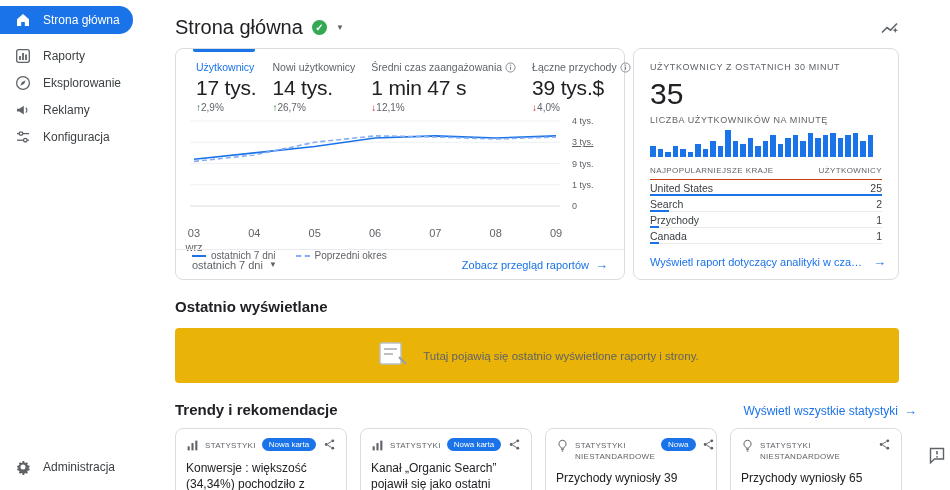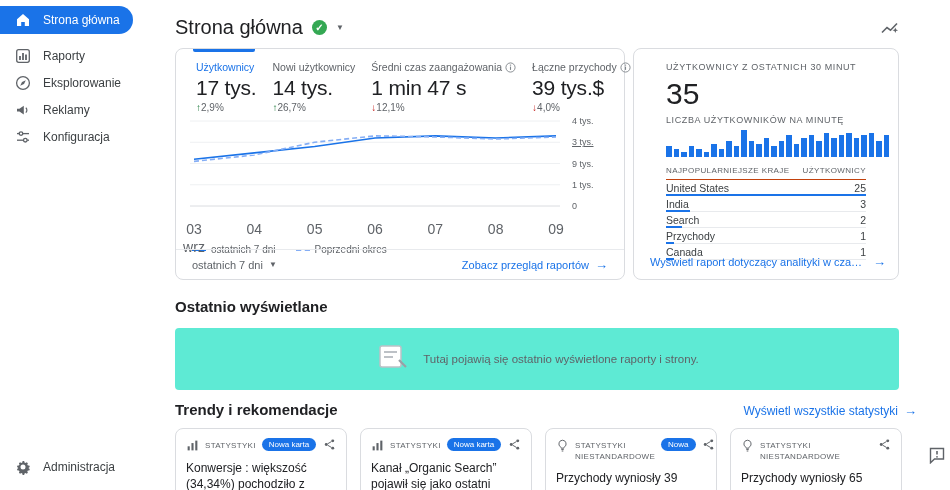--- a/index.html
+++ b/index.html
@@ -35,48 +35,48 @@
   .metric-delta{font-size:10px;color:#5f6368;margin-top:2px}
   .arrow{font-size:10px}
   .arrow.up{color:#137333}
   .arrow.down{color:#c5221f}
   .info-icon{color:#80868b;display:inline-flex}
 
   .chart-area{position:absolute;top:68px;left:14px;right:8px;height:130px}
   .plot{position:relative;width:370px;height:92px}
   .ylabels{position:absolute;left:376px;top:0;width:44px;height:92px;font-size:9px;color:#5f6368}
   .ytick{position:absolute;left:6px;white-space:nowrap}
-  .xlabels{position:relative;height:18px;font-size:14px;color:#5f6368;width:370px;margin-top:12px}
+  .xlabels{position:relative;height:18px;font-size:11px;color:#5f6368;width:370px;margin-top:18px}
   .xtick{position:absolute;transform:translateX(-50%);text-align:center;line-height:1.25}
   .legend{display:flex;gap:20px;margin-top:5px;font-size:10px;color:#5f6368;align-items:center;margin-left:2px}
   .legend-item{display:flex;align-items:center}
   .swatch{display:inline-block;width:14px;margin-right:5px;height:0}
   .swatch.solid{border-top:2px solid #1a73e8}
   .swatch.dashed{border-top:2px dashed #85aef5}
   .card-footer{position:absolute;bottom:0;left:0;right:0;height:30px;border-top:1px solid #e8eaed;display:flex;align-items:center;justify-content:space-between;padding:0 16px;font-size:11px}
   .range-selector{color:#5f6368;display:flex;gap:6px;align-items:center;cursor:pointer}
   .link{color:#1a73e8;cursor:pointer;display:flex;align-items:center;gap:6px;text-decoration:none}
   .link .go-arrow{font-size:13px}
 
   
-  .realtime-card{left:498px;top:48px;width:266px;height:232px;padding:13px 32px}
+  .realtime-card{left:498px;top:48px;width:266px;height:232px;padding:13px 16px}
   .rt-title{font-size:9px;letter-spacing:.6px;color:#5f6368}
   .rt-value{font-size:30px;margin:5px 0 4px;color:#202124}
   .rt-bars{display:flex;align-items:flex-end;gap:2px;height:27px;margin-top:5px}
   .rt-bar{width:5.5px;background:#1a73e8;flex:none}
   .rt-table-head{display:flex;justify-content:space-between;font-size:8px;letter-spacing:.4px;color:#5f6368;margin-top:9px;padding-bottom:4px;border-bottom:1px solid #c2410c}
   .country-row{display:flex;justify-content:space-between;align-items:center;height:16px;font-size:10.5px;color:#3c4043;border-bottom:1px solid #e8eaed;position:relative}
   .country-bar{position:absolute;bottom:-1px;left:0;height:2px;background:#1a73e8}
   .rt-link{position:absolute;bottom:10px;left:16px;right:12px;font-size:11px}
   .rt-link .txt{overflow:hidden;text-overflow:ellipsis;white-space:nowrap;flex:1}
 
   
   .section-title{font-size:15px;color:#202124}
   .recent-title{position:absolute;left:40px;top:298px}
-  .recent-box{position:absolute;left:40px;top:328px;width:724px;height:62px;background:#5eead4;border-radius:4px;display:flex;align-items:center;justify-content:center;gap:14px}
+  .recent-box{position:absolute;left:40px;top:328px;width:724px;height:55px;background:#eab308;border-radius:4px;display:flex;align-items:center;justify-content:center;gap:14px}
   .recent-text{font-size:11.5px;color:#5f6368}
 
   
   .trends-title{position:absolute;left:40px;top:401px}
   .trends-link{position:absolute;right:33px;top:403px;font-size:12px}
   .insight-card{top:428px;width:172px;height:84px;padding:9px 10px}
   .ic1{left:40px}.ic2{left:225px}.ic3{left:410px}.ic4{left:595px}
   .ic-head{display:flex;align-items:flex-start;gap:6px}
   .ic-icon{color:#5f6368;flex:none;margin-top:1px;display:flex}
   .ic-tag{font-size:8px;letter-spacing:.3px;color:#5f6368;line-height:1.4;padding-top:2px}
@@ -315,25 +315,20 @@
     <div class="rt-table-head">
       <span>NAJPOPULARNIEJSZE KRAJE</span>
       <span>UŻYTKOWNICY</span>
     </div>
     <div class="country-row">
       <span>United States</span>
       <span>25</span>
       <span class="country-bar" style="width: 100%;"></span>
     </div>
     <div class="country-row">
-      <span>India</span>
-      <span>3</span>
-      <span class="country-bar" style="width: 12%;"></span>
-    </div>
-    <div class="country-row">
       <span>Search</span>
       <span>2</span>
       <span class="country-bar" style="width: 8%;"></span>
     </div>
     <div class="country-row">
       <span>Przychody</span>
       <span>1</span>
       <span class="country-bar" style="width: 4%;"></span>
     </div>
     <div class="country-row">

